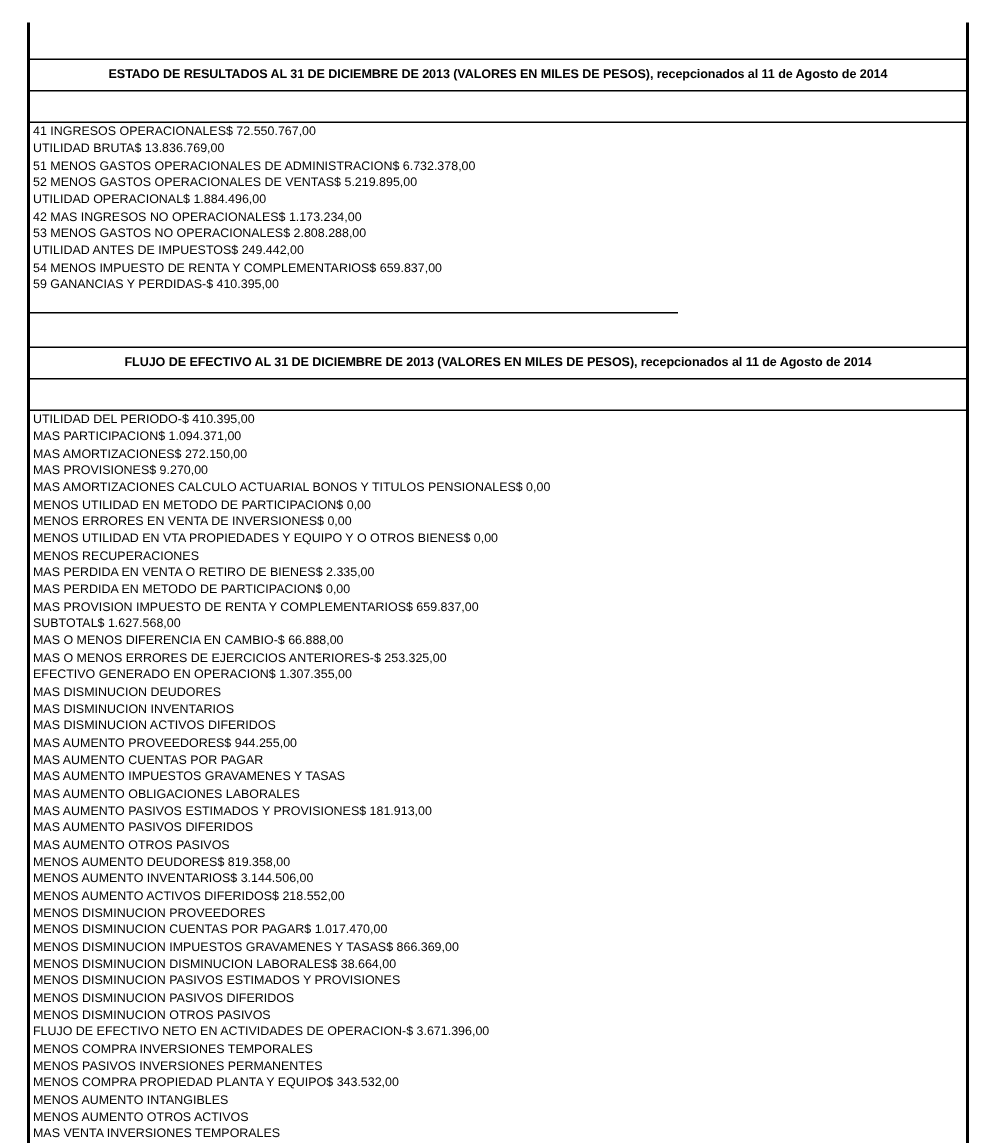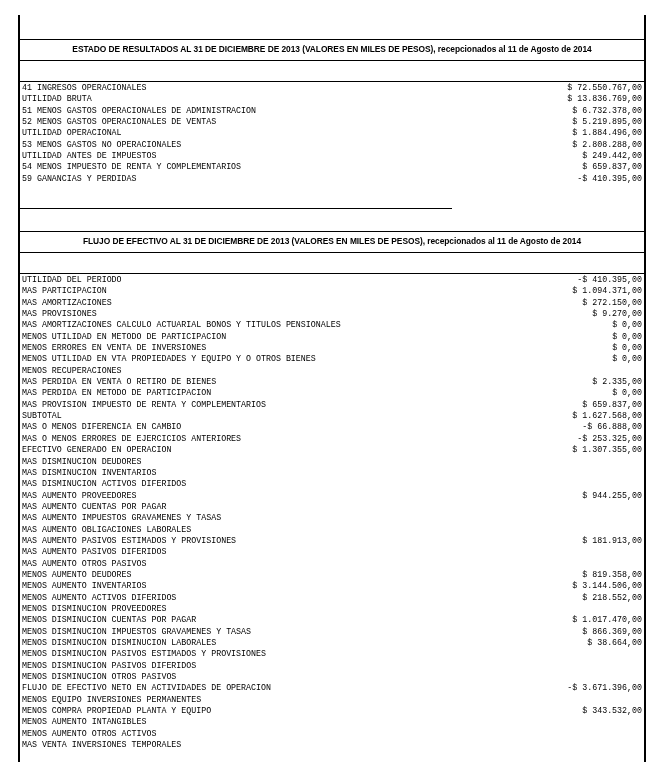--- a/index.html
+++ b/index.html
@@ -5,21 +5,21 @@
   html, body { margin:0; padding:0; background:#ffffff; }
   body { width:656px; height:762px; position:relative; overflow:hidden;
          font-family:"Liberation Sans", "DejaVu Sans", sans-serif; color:#000; }
   .sheet { position:absolute; left:18px; top:0; width:628px; height:762px;
            border-left:2px solid #000; border-right:2px solid #000; box-sizing:border-box;margin-top:15px; }
   .hline { position:absolute; left:0; right:0; height:0; border-top:1.5px solid #000; }
   .title { position:absolute; left:0; right:0; text-align:center; font-weight:bold;
            font-size:8.4px; letter-spacing:-0.05px; white-space:nowrap; }
   .rows { position:absolute; left:2px; right:2px; }
   .row { height:11.35px; line-height:11.35px; font-size:8.3px; display:flex;
-         justify-content:space-between; white-space:nowrap;font-family:Liberation Mono, monospace; }
+         white-space:nowrap; }
   .row .lbl { text-align:left; }
   .row .val { text-align:right; }
   .underline { position:absolute; left:0; width:432px; border-top:1px solid #000; }
 </style>
 </head>
 <body>
 
 <div class="sheet">
 
   <div class="hline" style="top:24px;"></div>
@@ -42,20 +42,24 @@
       </div>
       <div class="row">
         <span class="lbl">52 MENOS GASTOS OPERACIONALES DE VENTAS</span>
         <span class="val">$ 5.219.895,00</span>
       </div>
       <div class="row">
         <span class="lbl">UTILIDAD OPERACIONAL</span>
         <span class="val">$ 1.884.496,00</span>
       </div>
       <div class="row">
+        <span class="lbl">42 MAS INGRESOS NO OPERACIONALES</span>
+        <span class="val">$ 1.173.234,00</span>
+      </div>
+      <div class="row">
         <span class="lbl">53 MENOS GASTOS NO OPERACIONALES</span>
         <span class="val">$ 2.808.288,00</span>
       </div>
       <div class="row">
         <span class="lbl">UTILIDAD ANTES DE IMPUESTOS</span>
         <span class="val">$ 249.442,00</span>
       </div>
       <div class="row">
         <span class="lbl">54 MENOS IMPUESTO DE RENTA Y COMPLEMENTARIOS</span>
         <span class="val">$ 659.837,00</span>
@@ -215,21 +219,25 @@
       </div>
       <div class="row">
         <span class="lbl">MENOS DISMINUCION OTROS PASIVOS</span>
         <span class="val"></span>
       </div>
       <div class="row">
         <span class="lbl">FLUJO DE EFECTIVO NETO EN ACTIVIDADES DE OPERACION</span>
         <span class="val">-$ 3.671.396,00</span>
       </div>
       <div class="row">
-        <span class="lbl">MENOS EQUIPO INVERSIONES PERMANENTES</span>
+        <span class="lbl">MENOS COMPRA INVERSIONES TEMPORALES</span>
+        <span class="val"></span>
+      </div>
+      <div class="row">
+        <span class="lbl">MENOS PASIVOS INVERSIONES PERMANENTES</span>
         <span class="val"></span>
       </div>
       <div class="row">
         <span class="lbl">MENOS COMPRA PROPIEDAD PLANTA Y EQUIPO</span>
         <span class="val">$ 343.532,00</span>
       </div>
       <div class="row">
         <span class="lbl">MENOS AUMENTO INTANGIBLES</span>
         <span class="val"></span>
       </div>

